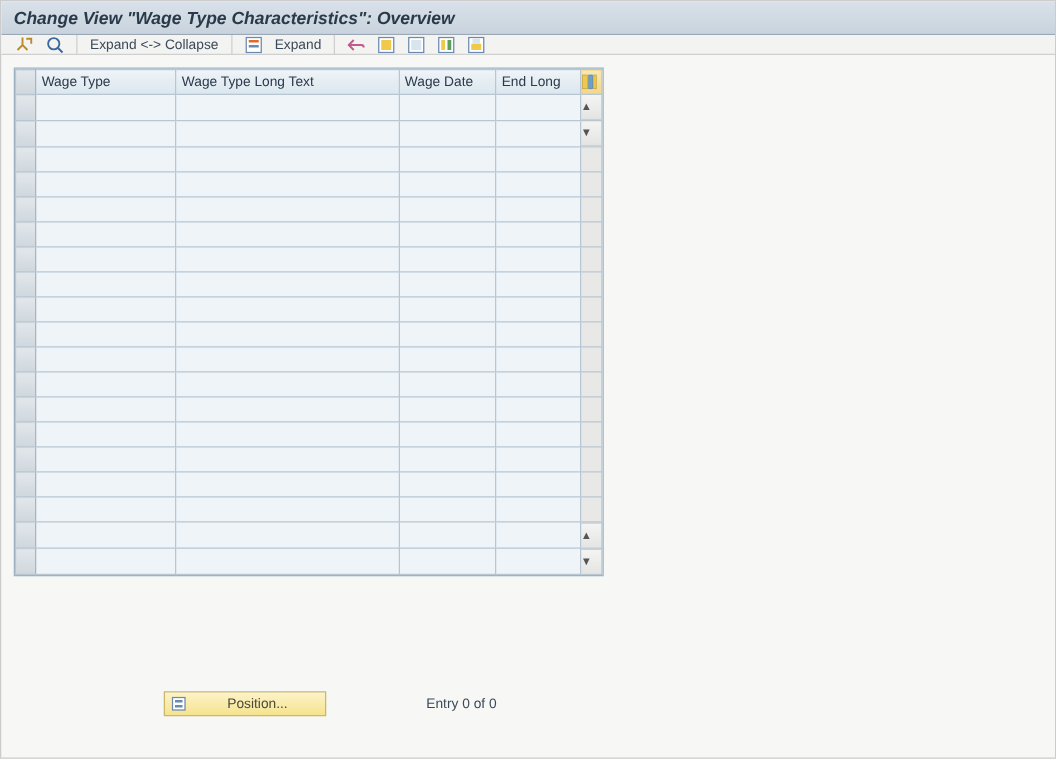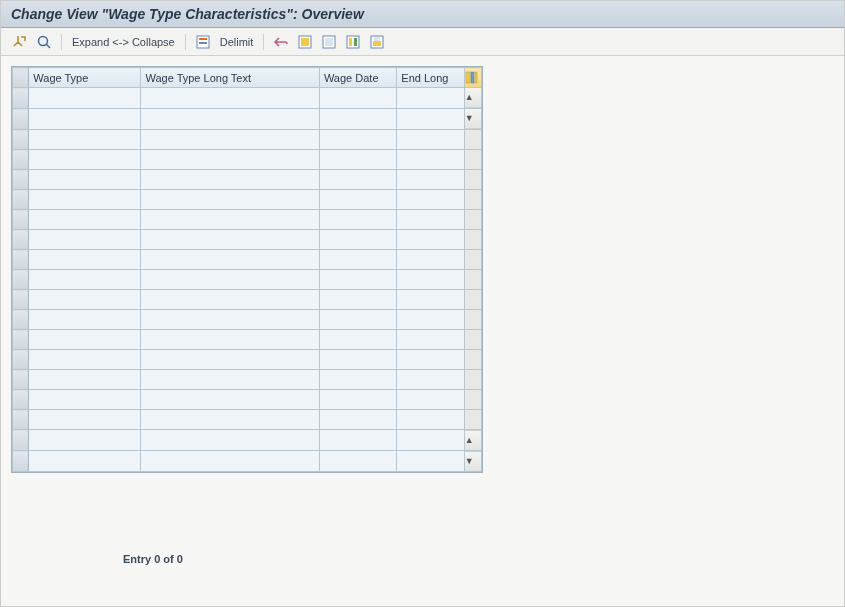--- a/index.html
+++ b/index.html
@@ -23,21 +23,21 @@
       font-weight: bold;
       color: #2a3a4a;
     }
     .toolbar {
       display: flex;
       align-items: center;
       gap: 6px;
       padding: 4px 10px;
       border-bottom: 1px solid #d0d0d0;
       background: #f3f3f1;
-      height: 28px;
+      height: 16px;
     }
     .tb-btn {
       display: inline-flex;
       align-items: center;
       justify-content: center;
       min-width: 18px;
       height: 18px;
       cursor: pointer;
       color: #4a5a6a;
     }
@@ -136,24 +136,23 @@
       padding: 0 4px;
       gap: 6px;
     }
     .position-btn .picon {
       width: 14px; height: 14px;
       display:inline-flex;align-items:center;justify-content:center;
       color:#4a6aa0;
     }
     .position-btn .plabel { flex:1; text-align:center; }
     .entry-text {
-      margin-left: 112px;
+      margin-left: 80px;
       color: #3a4a5a;
       font-size: 11px;
-      font-weight: bold;
     }
     svg { display:block; }
   </style>
 </head>
 <body>
 
 <div class="title-bar">Change View "Wage Type Characteristics": Overview</div>
 
 <div class="toolbar">
   <span class="tb-btn" title="Change">
@@ -170,21 +169,21 @@
   <span class="tb-sep"></span>
   <span class="tb-text">Expand &lt;-&gt; Collapse</span>
   <span class="tb-sep"></span>
   <span class="tb-btn">
     <svg width="14" height="14">
         <rect x="1" y="1" width="12" height="12" stroke="#6a8aaf" fill="#fff"></rect>
         <rect x="3" y="3" width="8" height="2" fill="#e06a2a"></rect>
         <rect x="3" y="7" width="8" height="2" fill="#6a8aaf"></rect>
       </svg>
   </span>
-  <span class="tb-text">Delimit</span>
+  <span class="tb-text">Expand</span>
   <span class="tb-sep"></span>
   <span class="tb-btn">
     <svg width="16" height="14">
         <path d="M6 3 L2 7 L6 11 M2 7 L12 7 Q14 7 14 9" stroke="#c05a8a" stroke-width="1.5" fill="none"></path>
       </svg>
   </span>
   <span class="tb-btn">
     <svg width="14" height="14">
         <rect x="1" y="1" width="12" height="12" stroke="#6a8aaf" fill="#fff"></rect>
         <rect x="3" y="3" width="8" height="8" fill="#f0c94a"></rect>
@@ -391,14 +390,24 @@
             <td class="scroll-col">
               <span class="scroll-arrow bottom">▼</span>
             </td>
           </tr>
         </tbody>
     </table>
   </div>
 </div>
 
 <div class="footer-area">
+  <span class="position-btn">
+    <span class="picon">
+      <svg width="12" height="12">
+          <rect x="1" y="1" width="10" height="10" stroke="#6a8aaf" fill="#fff"></rect>
+          <rect x="3" y="3" width="6" height="2" fill="#6a8aaf"></rect>
+          <rect x="3" y="7" width="6" height="2" fill="#6a8aaf"></rect>
+        </svg>
+    </span>
+    <span class="plabel">Position...</span>
+  </span>
   <span class="entry-text">Entry 0 of 0</span>
 </div>
 
 </body></html>

